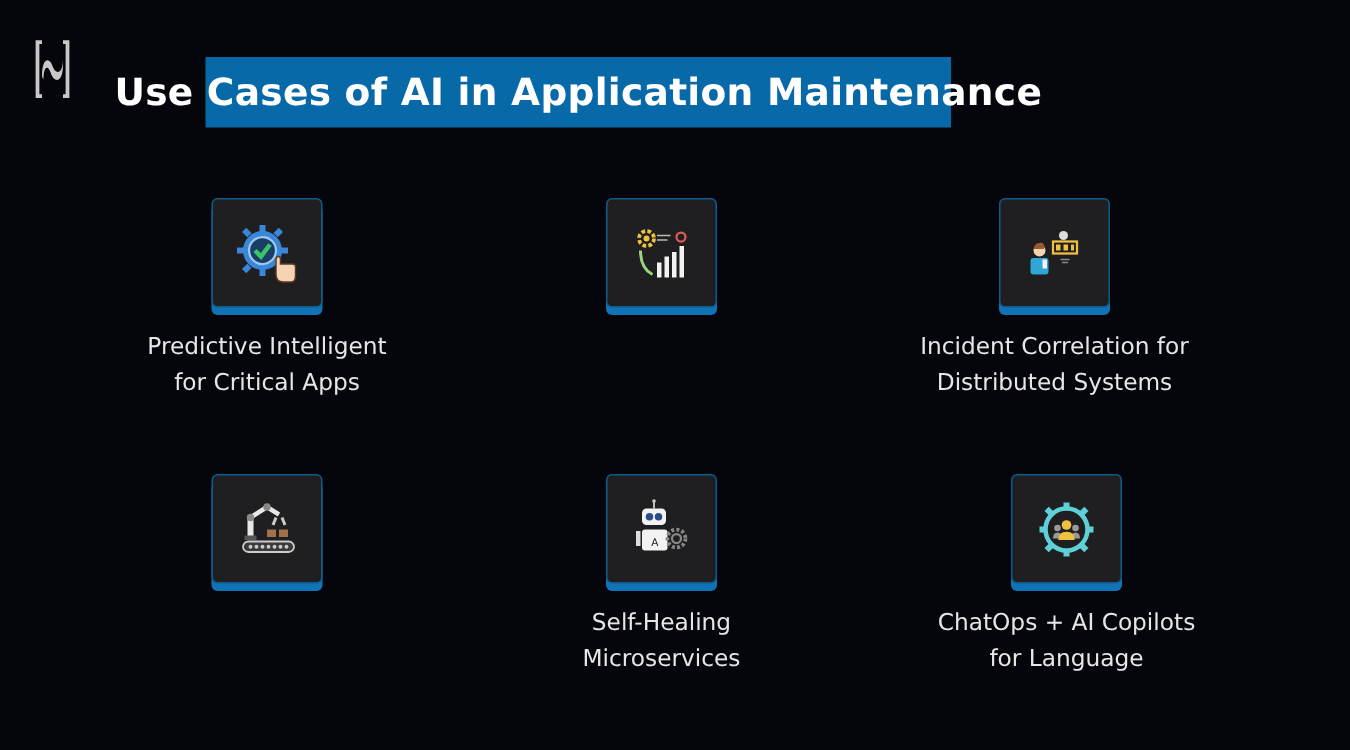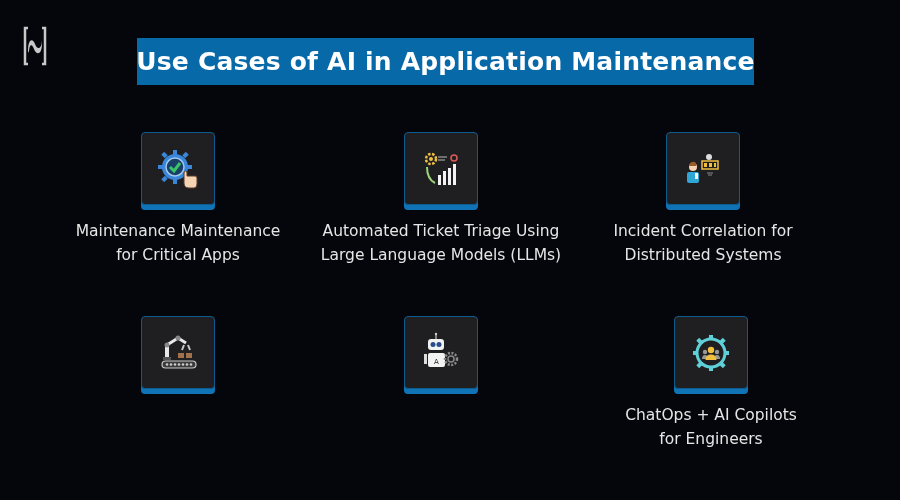--- a/index.html
+++ b/index.html
@@ -6,21 +6,21 @@
   body {
     width: 900px; height: 500px; overflow: hidden;
     background: #05060b;
     font-family: "DejaVu Sans", sans-serif;
     position: relative;
   }
   .logo {
     position: absolute; left: 23px; top: 26px; width: 24px; height: 40px;
   }
   .title-bar {
-    position: absolute; left: 137px; top: 38px; width: 617px; height: 47px;
+    position: absolute; left: 137px; top: 38px; width: 497px; height: 47px;
     background: #0769a8;
     display: flex; align-items: center; justify-content: center;
   }
   .title-bar h1 {
     margin: 0; color: #ffffff; font-weight: bold; font-size: 25px;
     letter-spacing: 0.2px; white-space: nowrap;
   }
   .item {
     position: absolute; width: 260px; text-align: center;
   }
@@ -66,43 +66,41 @@
           <rect x="31" y="18" width="5" height="4"></rect>
         <rect x="6" y="6" width="5" height="4" transform="rotate(45 8.5 8)"></rect>
         <rect x="27" y="6" width="5" height="4" transform="rotate(-45 29.5 8)"></rect>
         <rect x="6" y="30" width="5" height="4" transform="rotate(-45 8.5 32)"></rect>
       </g>
       <circle cx="19" cy="20" r="9" fill="#1a3e66" stroke="#9ec8f0" stroke-width="1.5"></circle>
       <path d="M14 20 L18 24 L24 16" fill="none" stroke="#39c46a" stroke-width="3"></path>
       <path d="M28 26 L28 36 Q28 41 33 41 L38 41 Q41 41 41 37 L41 31 Q41 29 39 29 L31 29 L31 26 Q31 24 29.5 24 Q28 24 28 26 Z" fill="#f6d3b3" stroke="#5a3b2a" stroke-width="1"></path>
     </svg>
   </div>
-  <div class="label">Maintenance Maintenance
+  <div class="label">Predictive Intelligent
 for Critical Apps</div>
 </div>
 
 <div class="item" style="left:311px; top:132px;">
   <div class="card">
     <svg viewBox="0 0 44 44">
       <circle cx="12" cy="12" r="5" fill="none" stroke="#f0c040" stroke-width="2.5" stroke-dasharray="2.5 1.5"></circle>
       <circle cx="12" cy="12" r="2" fill="#f0c040"></circle>
       <path d="M8 20 Q8 32 16 36" fill="none" stroke="#9bd47a" stroke-width="2"></path>
       <line x1="19" y1="10" x2="28" y2="10" stroke="#bbb" stroke-width="1"></line>
       <line x1="19" y1="13" x2="26" y2="13" stroke="#bbb" stroke-width="1"></line>
       <circle cx="35" cy="11" r="3" fill="none" stroke="#e05a5a" stroke-width="1.5"></circle>
       <g fill="#f2f2f2">
         <rect x="19" y="28" width="3" height="10"></rect>
         <rect x="24" y="24" width="3" height="14"></rect>
         <rect x="29" y="21" width="3" height="17"></rect>
         <rect x="34" y="17" width="3" height="21"></rect>
       </g>
     </svg>
   </div>
-  <div class="label">Automated Ticket Triage Using
-Large Language Models (LLMs)</div>
 </div>
 
 <div class="item" style="left:573px; top:132px;">
   <div class="card">
     <svg viewBox="0 0 44 44">
       <circle cx="12" cy="20" r="4" fill="#f6d3b3"></circle>
       <path d="M8 19 Q9 14 14 15 Q16 17 15 19 Z" fill="#9a5a2a"></path>
       <rect x="6" y="25" width="12" height="11" rx="2" fill="#2fa6d6"></rect>
       <rect x="14" y="26" width="3" height="6" fill="#f2f2f2"></rect>
       <circle cx="28" cy="10" r="3" fill="#dddddd"></circle>
@@ -151,20 +149,22 @@
       <rect x="9" y="8" width="16" height="11" rx="3" fill="#f2f2f2"></rect>
       <circle cx="14" cy="13.5" r="2.5" fill="#2a4c8a"></circle>
       <circle cx="20" cy="13.5" r="2.5" fill="#2a4c8a"></circle>
       <rect x="9" y="22" width="17" height="14" rx="2" fill="#f2f2f2"></rect>
       <rect x="5" y="23" width="3" height="10" fill="#dddddd"></rect>
       <text x="17.5" y="33" font-size="7" text-anchor="middle" fill="#222" font-family="DejaVu Sans, sans-serif">A</text>
       <circle cx="32" cy="28" r="6" fill="none" stroke="#888" stroke-width="2.5" stroke-dasharray="2 1.5"></circle>
       <circle cx="32" cy="28" r="3" fill="none" stroke="#888" stroke-width="1.5"></circle>
     </svg>
   </div>
+  <div class="label">Self-Healing
+Microservices</div>
 </div>
 
 <div class="item" style="left:581px; top:316px;">
   <div class="card">
     <svg viewBox="0 0 44 44">
       <circle cx="22" cy="22" r="14" fill="none" stroke="#5fd0d8" stroke-width="3"></circle>
       <g fill="#5fd0d8">
         <rect x="20" y="4" width="4" height="5"></rect>
           <rect x="20" y="35" width="4" height="5"></rect>
         <rect x="4" y="20" width="5" height="4"></rect>
@@ -177,14 +177,14 @@
       <circle cx="22" cy="22" r="10" fill="#1f1f21"></circle>
       <circle cx="16" cy="21" r="2.2" fill="#999"></circle>
         <circle cx="28" cy="21" r="2.2" fill="#999"></circle>
       <path d="M13 28 Q13 24 16 24 Q19 24 19 28 Z" fill="#999"></path>
       <path d="M25 28 Q25 24 28 24 Q31 24 31 28 Z" fill="#999"></path>
       <circle cx="22" cy="19" r="3.2" fill="#f0c040"></circle>
       <path d="M16.5 29 Q16.5 23.5 22 23.5 Q27.5 23.5 27.5 29 Z" fill="#f0c040"></path>
     </svg>
   </div>
   <div class="label">ChatOps + AI Copilots
-for Engineers</div>
+for Language</div>
 </div>
 
 </body></html>

